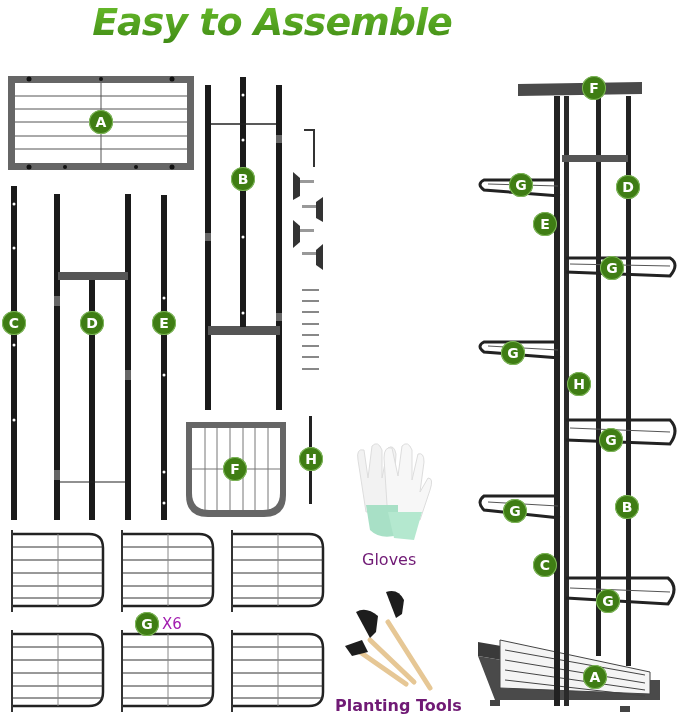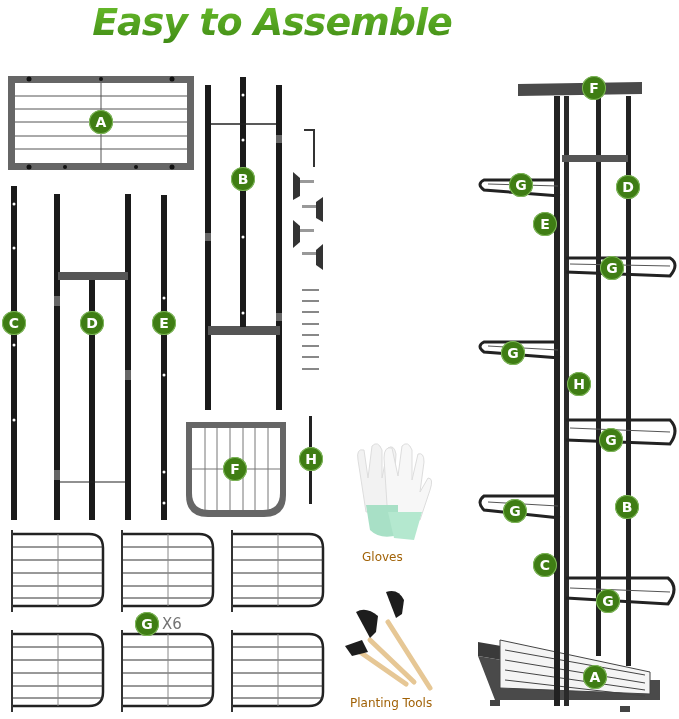--- a/index.html
+++ b/index.html
@@ -1,22 +1,22 @@
 <!DOCTYPE html>
 <html><head>
 <meta charset="utf-8">
 <style>
   html,body{margin:0;padding:0;background:#fff;}
   body{width:679px;height:719px;position:relative;overflow:hidden;font-family:"Liberation Sans",sans-serif;}
   .title{position:absolute;left:0;top:0;width:544px;text-align:center;font-family:"DejaVu Sans",sans-serif;font-weight:bold;font-style:italic;font-size:38px;line-height:44px;color:#4e9a1e;letter-spacing:-1px;
     background:linear-gradient(#6cc02e,#3f8a14);-webkit-background-clip:text;background-clip:text;-webkit-text-fill-color:transparent;}
   svg.art{position:absolute;left:0;top:0;}
   .lbl{position:absolute;width:24px;height:24px;border-radius:50%;background:#3f7d14;color:#fff;font-family:"DejaVu Sans",sans-serif;font-weight:bold;font-size:14px;line-height:24px;text-align:center;box-shadow:0 0 0 1px #7fb85a inset;}
-  .cap{position:absolute;color:#a16207;font-family:"DejaVu Sans",sans-serif;font-size:12px;white-space:nowrap;}
-  .qty{position:absolute;color:#737373;font-family:"DejaVu Sans",sans-serif;font-size:15px;}
+  .cap{position:absolute;color:#701a75;font-family:"DejaVu Sans",sans-serif;font-size:16px;white-space:nowrap;}
+  .qty{position:absolute;color:#a21caf;font-family:"DejaVu Sans",sans-serif;font-size:15px;}
 </style>
 </head>
 <body>
 
 <div class="title">Easy to Assemble</div>
 
 <svg class="art" width="679" height="719" viewBox="0 0 679 719">
 
   <g>
     <rect x="8" y="76" width="186" height="94" fill="#666"></rect>
@@ -213,21 +213,21 @@
 <div class="lbl" style="left:231px;top:167px;">B</div>
 <div class="lbl" style="left:2px;top:311px;">C</div>
 <div class="lbl" style="left:80px;top:311px;">D</div>
 <div class="lbl" style="left:152px;top:311px;">E</div>
 <div class="lbl" style="left:223px;top:457px;">F</div>
 <div class="lbl" style="left:299px;top:447px;">H</div>
 <div class="lbl" style="left:135px;top:612px;">G</div>
 <div class="qty" style="left:162px;top:615px;">X6</div>
 
 <div class="cap" style="left:362px;top:550px;">Gloves</div>
-<div class="cap" style="left:350px;top:696px;">Planting Tools</div>
+<div class="cap" style="left:335px;top:696px;font-weight:bold;">Planting Tools</div>
 
 <div class="lbl" style="left:582px;top:76px;">F</div>
 <div class="lbl" style="left:509px;top:173px;">G</div>
 <div class="lbl" style="left:616px;top:175px;">D</div>
 <div class="lbl" style="left:533px;top:212px;">E</div>
 <div class="lbl" style="left:600px;top:256px;">G</div>
 <div class="lbl" style="left:501px;top:341px;">G</div>
 <div class="lbl" style="left:567px;top:372px;">H</div>
 <div class="lbl" style="left:599px;top:428px;">G</div>
 <div class="lbl" style="left:615px;top:495px;">B</div>

